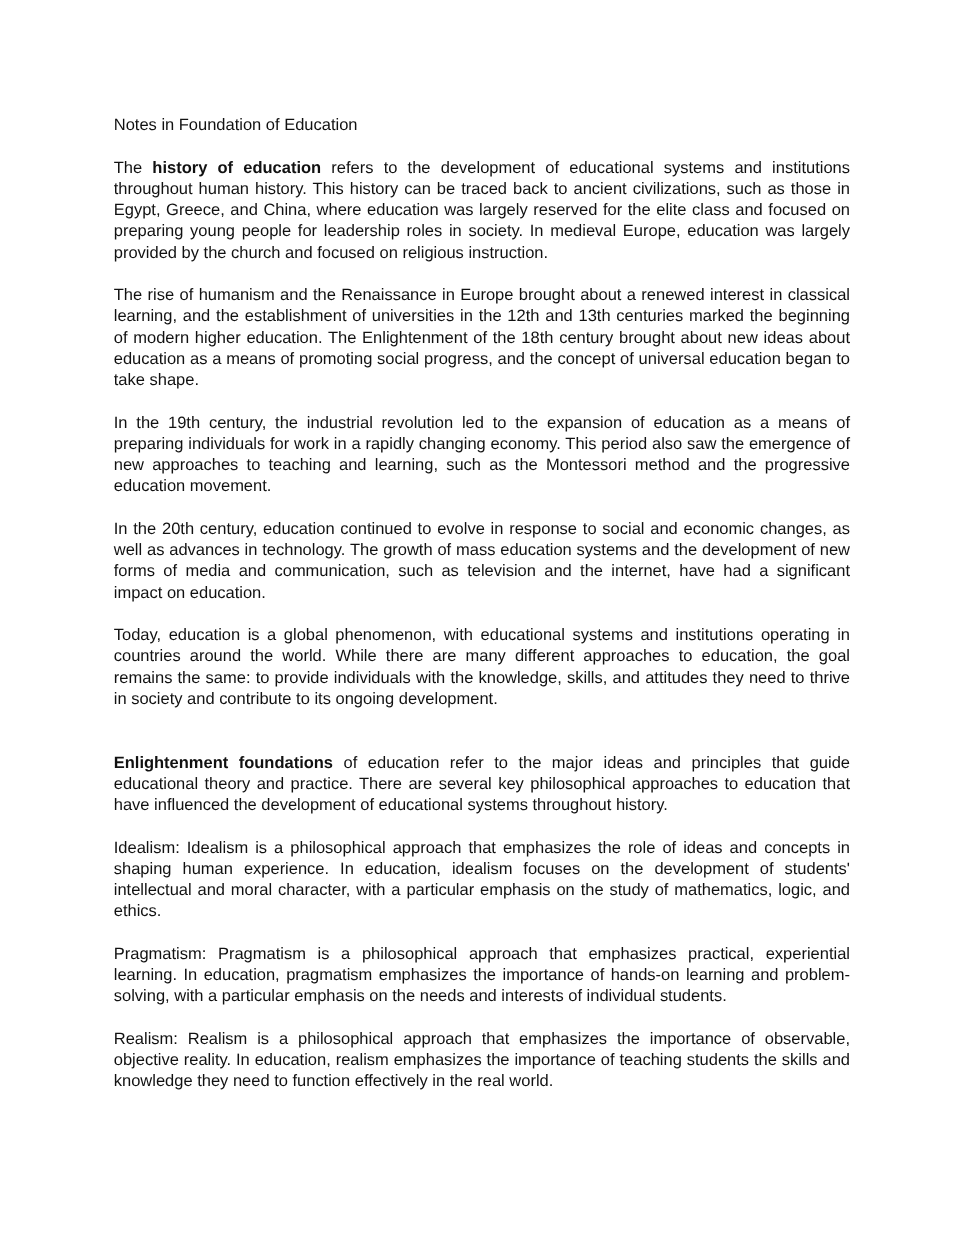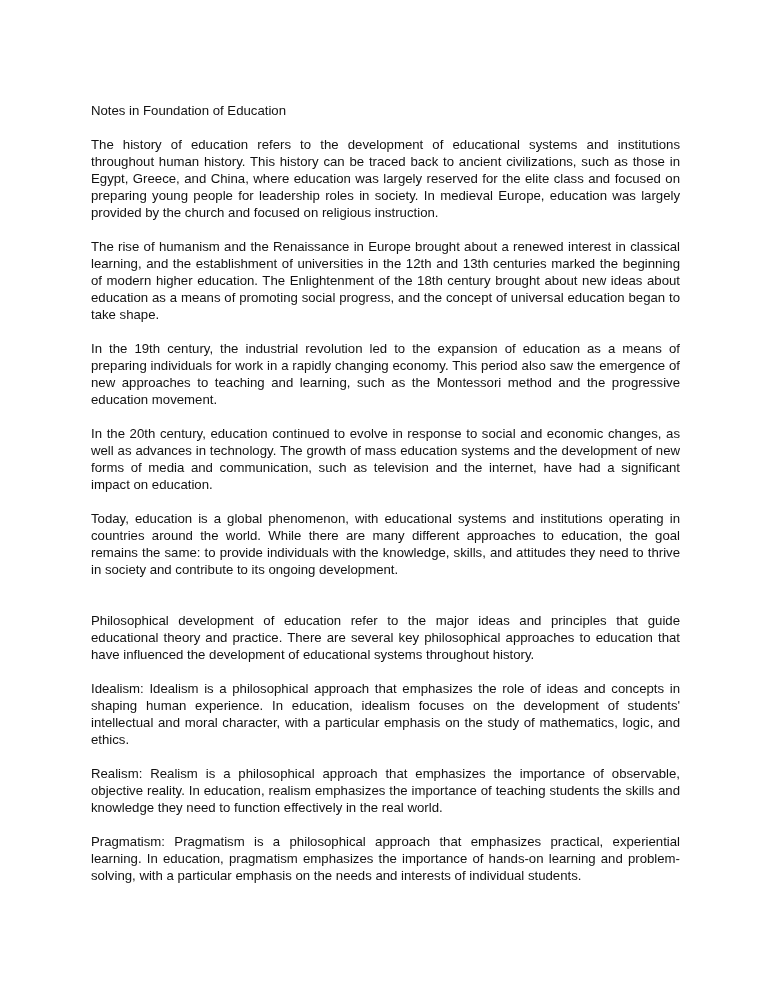--- a/index.html
+++ b/index.html
@@ -7,36 +7,36 @@
     .page {
       position: absolute;
       left: 91px;
       top: 91px;
       width: 589px;
       font-family: "Liberation Sans", sans-serif;
       font-size: 13.2px;
       line-height: 17px;
       color: #111111;
     }
-    .title { margin: 11px 0 17px 0; }
+    .title { margin: 0 0 17px 0; }
     .para { margin: 0 0 17px 0; text-align: justify; }
     .para.gap-extra { margin-top: 34px; }
-    .bold { font-weight: normal; }
+    .bold { font-weight: bold; }
   </style>
 </head>
 <body>
 
 <div class="page">
   <p class="title">Notes in Foundation of Education</p>
 
   <p class="para"><span>The </span><span class="bold">history of education</span><span> refers to the development of educational systems and institutions throughout human history. This history can be traced back to ancient civilizations, such as those in Egypt, Greece, and China, where education was largely reserved for the elite class and focused on preparing young people for leadership roles in society. In medieval Europe, education was largely provided by the church and focused on religious instruction.</span></p>
 
   <p class="para">The rise of humanism and the Renaissance in Europe brought about a renewed interest in classical learning, and the establishment of universities in the 12th and 13th centuries marked the beginning of modern higher education. The Enlightenment of the 18th century brought about new ideas about education as a means of promoting social progress, and the concept of universal education began to take shape.</p>
   <p class="para">In the 19th century, the industrial revolution led to the expansion of education as a means of preparing individuals for work in a rapidly changing economy. This period also saw the emergence of new approaches to teaching and learning, such as the Montessori method and the progressive education movement.</p>
   <p class="para">In the 20th century, education continued to evolve in response to social and economic changes, as well as advances in technology. The growth of mass education systems and the development of new forms of media and communication, such as television and the internet, have had a significant impact on education.</p>
   <p class="para">Today, education is a global phenomenon, with educational systems and institutions operating in countries around the world. While there are many different approaches to education, the goal remains the same: to provide individuals with the knowledge, skills, and attitudes they need to thrive in society and contribute to its ongoing development.</p>
 
-  <p class="para gap-extra"><span class="bold">Philosophical development</span><span> of education refer to the major ideas and principles that guide educational theory and practice. There are several key philosophical approaches to education that have influenced the development of educational systems throughout history.</span></p>
+  <p class="para gap-extra"><span class="bold">Enlightenment foundations</span><span> of education refer to the major ideas and principles that guide educational theory and practice. There are several key philosophical approaches to education that have influenced the development of educational systems throughout history.</span></p>
 
   <p class="para">Idealism: Idealism is a philosophical approach that emphasizes the role of ideas and concepts in shaping human experience. In education, idealism focuses on the development of students' intellectual and moral character, with a particular emphasis on the study of mathematics, logic, and ethics.</p>
+  <p class="para">Pragmatism: Pragmatism is a philosophical approach that emphasizes practical, experiential learning. In education, pragmatism emphasizes the importance of hands-on learning and problem-solving, with a particular emphasis on the needs and interests of individual students.</p>
   <p class="para">Realism: Realism is a philosophical approach that emphasizes the importance of observable, objective reality. In education, realism emphasizes the importance of teaching students the skills and knowledge they need to function effectively in the real world.</p>
-  <p class="para">Pragmatism: Pragmatism is a philosophical approach that emphasizes practical, experiential learning. In education, pragmatism emphasizes the importance of hands-on learning and problem-solving, with a particular emphasis on the needs and interests of individual students.</p>
 </div>
 
 </body></html>

